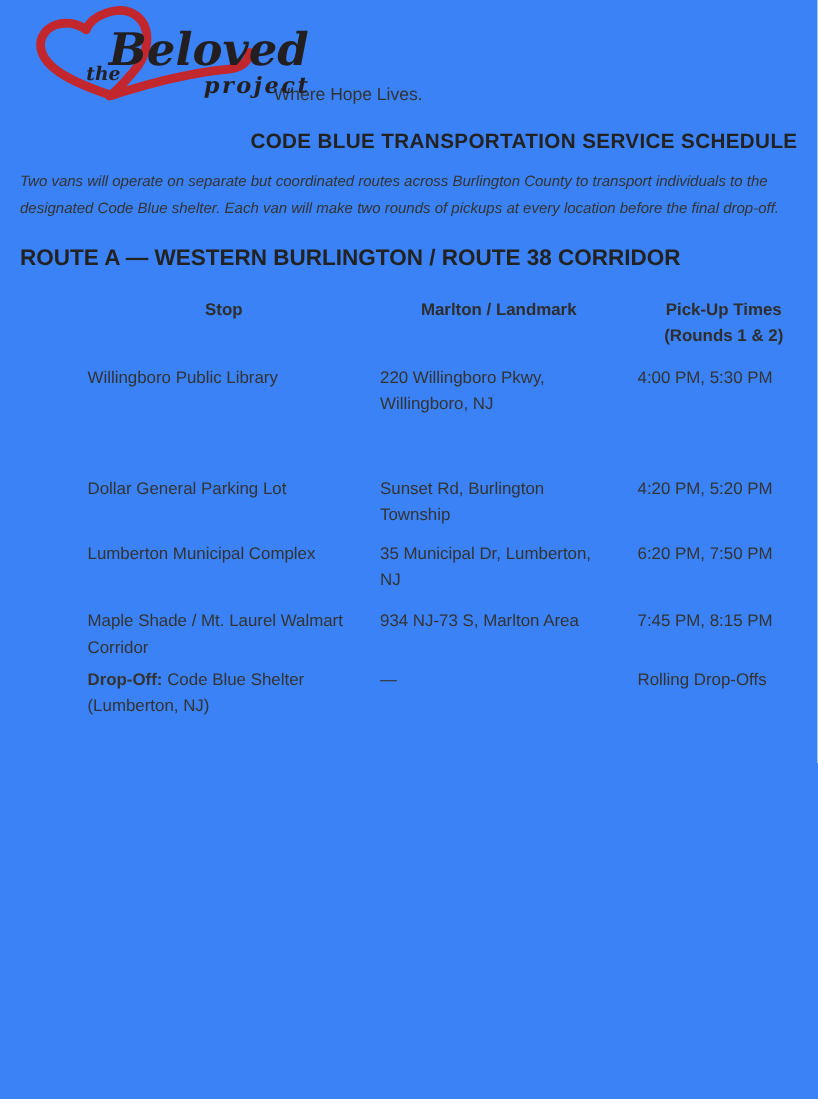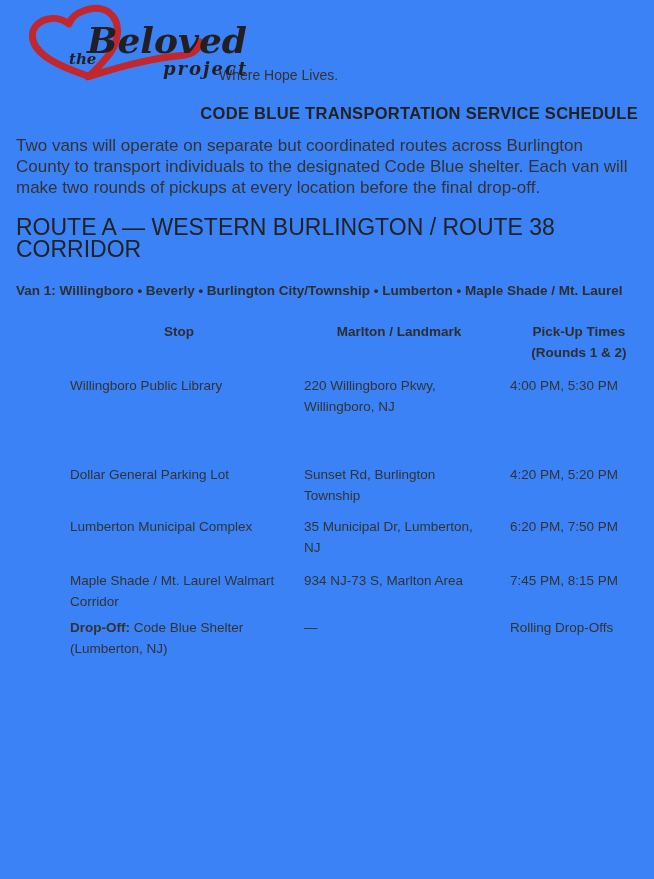--- a/index.html
+++ b/index.html
@@ -41,22 +41,22 @@
 
   
   .doc-title {
     margin: 14px 0 0; text-align: right;
     font-size: 16.5px; font-weight: bold; letter-spacing: 0.3px;
     line-height: 19px; color: #222222;
   }
   .info { margin-top: 21px; font-size: 13.5px; line-height: 21px; }
   .info p { margin: 0; }
   .overview-h { margin: 14px 0 0; font-size: 16.5px; font-weight: 400; line-height: 24px; color: #2e2e2e; }
-  .overview-p { margin: 12px 0 0; font-size: 17px; line-height: 21px; }
-  .route-h { margin: 18px 0 0; font-size: 23px; font-weight: normal; line-height: 22px; color: #222222; }
+  .overview-p { margin: 12px 0 0; font-size: 12px; line-height: 21px; font-style: italic; }
+  .route-h { margin: 18px 0 0; font-size: 18px; font-weight: bold; line-height: 22px; color: #222222; }
   .van-line { margin: 20px 0 0; font-size: 13.5px; font-weight: bold; line-height: 21px; color: #2e2e2e; }
 
   
   table.schedule {
     margin-top: 20px; width: 594px;
     border-collapse: collapse; table-layout: fixed; margin-left: 46px;
   }
   col.c1 { width: 234px; } col.c2 { width: 206px; } col.c3 { width: 154px; }
   table.schedule th {
     font-size: 13.5px; font-weight: bold; text-align: center;
@@ -100,21 +100,20 @@
     </div>
     <div class="tagline">Where Hope Lives.</div>
   </header>
 
   <h1 class="doc-title">CODE BLUE TRANSPORTATION SERVICE SCHEDULE</h1>
 
 
   <p class="overview-p">Two vans will operate on separate but coordinated routes across Burlington County to transport individuals to the designated Code Blue shelter. Each van will make two rounds of pickups at every location before the final drop-off.</p>
 
   <h2 class="route-h">ROUTE A — WESTERN BURLINGTON / ROUTE 38 CORRIDOR</h2>
-  <p class="van-line">Van 1: Willingboro • Beverly • Burlington City/Township • Lumberton • Maple Shade / Mt. Laurel</p>
 
   <table class="schedule">
     <colgroup>
         <col class="c1">
         <col class="c2">
         <col class="c3">
       </colgroup>
     <thead>
       <tr>
         <th>Stop</th>

